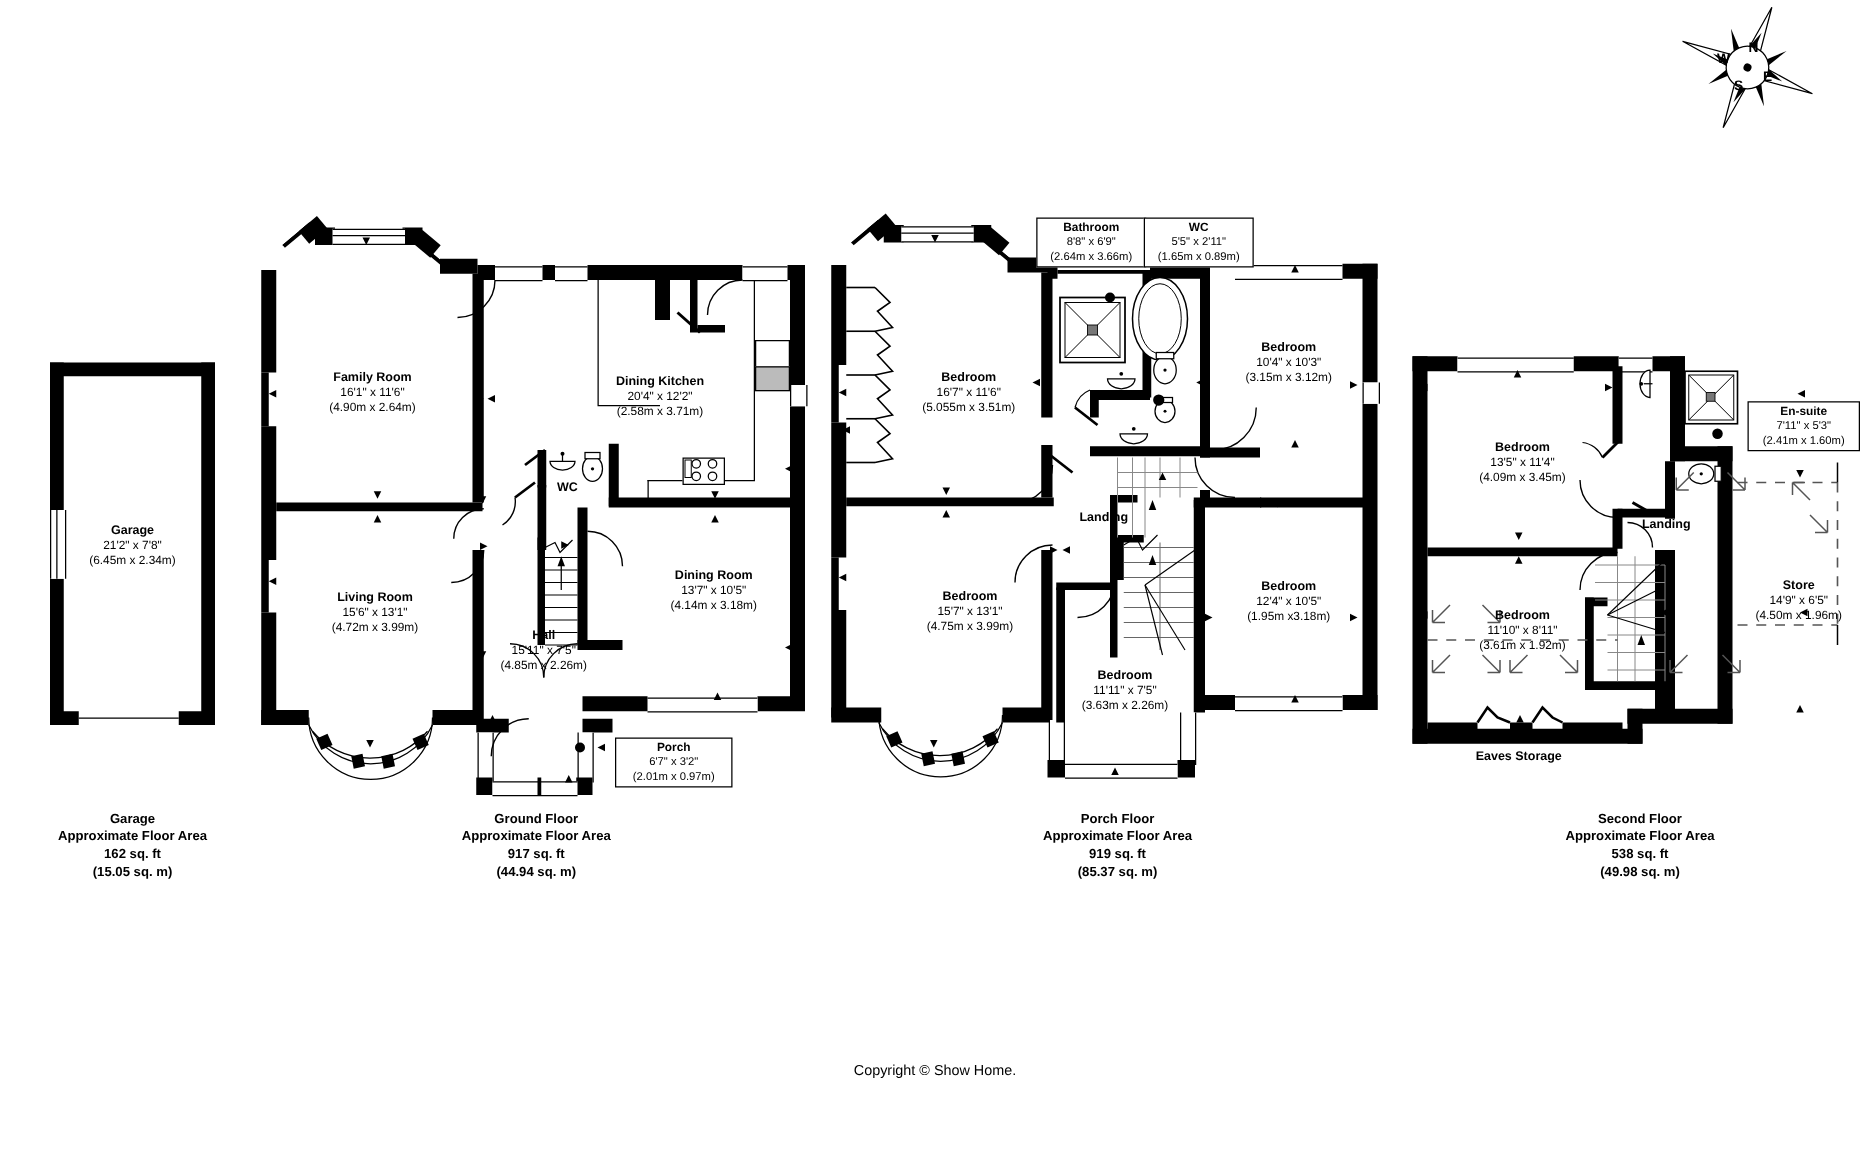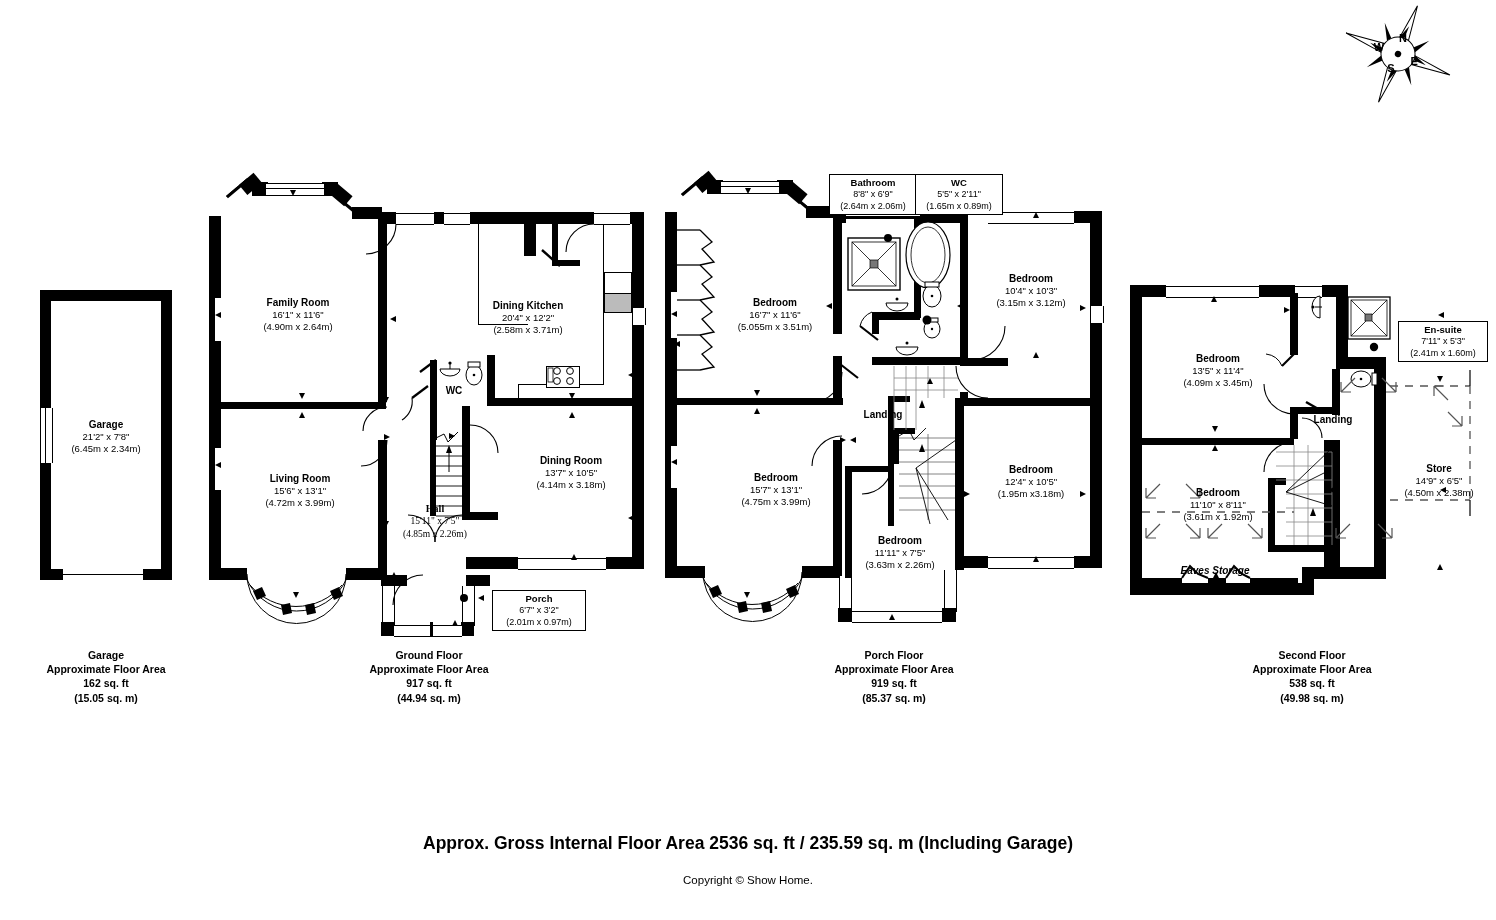--- a/index.html
+++ b/index.html
@@ -251,21 +251,21 @@
     <div class="lbl" style="left:224px;top:473px;width:152px;">
       <span>Living Room</span><br>
       <span class="dim">15'6" x 13'1"</span><br>
       <span class="dim">(4.72m x 3.99m)</span>
     </div>
     <div class="lbl" style="left:495px;top:455px;width:152px;">
       <span>Dining Room</span><br>
       <span class="dim">13'7" x 10'5"</span><br>
       <span class="dim">(4.14m x 3.18m)</span>
     </div>
-    <div class="lbl" style="left:359px;top:503px;width:152px;font-family:Liberation Serif, serif;">
+    <div class="lbl" style="left:359px;top:503px;width:152px;">
       <span>Hall</span><br>
       <span class="dim">15'11" x 7'5"</span><br>
       <span class="dim">(4.85m x 2.26m)</span>
     </div>
     <div class="lbl" style="left:427px;top:385px;width:54px;">
       <span>WC</span>
     </div>
     <div class="boxlbl" style="left:492px;top:590px;width:84px;">
       <span>Porch</span><br>
       <span class="dim">6'7" x 3'2"</span><br>
@@ -448,21 +448,21 @@
         <polygon points="826,306 832,303 832,309"></polygon>
         <polygon points="957,306 963,303 963,309"></polygon>
         <polygon points="674,344 680,341 680,347"></polygon>
         <polygon points="930,378 927,384 933,384"></polygon>
       </g>
     </svg>
 
     <div class="boxlbl" style="left:829px;top:174px;width:78px;">
       <span>Bathroom</span><br>
       <span class="dim">8'8" x 6'9"</span><br>
-      <span class="dim">(2.64m x 2.06m)</span>
+      <span class="dim">(2.64m x 3.66m)</span>
     </div>
     <div class="boxlbl" style="left:915px;top:174px;width:78px;">
       <span>WC</span><br>
       <span class="dim">5'5" x 2'11"</span><br>
       <span class="dim">(1.65m x 0.89m)</span>
     </div>
     <div class="lbl" style="left:699px;top:297px;width:152px;">
       <span>Bedroom</span><br>
       <span class="dim">16'7" x 11'6"</span><br>
       <span class="dim">(5.055m x 3.51m)</span>
@@ -630,34 +630,33 @@
       <span class="dim">(2.41m x 1.60m)</span>
     </div>
     <div class="lbl" style="left:1142px;top:487px;width:152px;">
       <span>Bedroom</span><br>
       <span class="dim">11'10" x 8'11"</span><br>
       <span class="dim">(3.61m x 1.92m)</span>
     </div>
     <div class="lbl" style="left:1379px;top:463px;width:120px;">
       <span>Store</span><br>
       <span class="dim">14'9" x 6'5"</span><br>
-      <span class="dim">(4.50m x 2.38m)</span>
+      <span class="dim">(4.50m x 1.96m)</span>
     </div>
     <div class="lbl" style="left:1285px;top:414px;width:96px;">
       <span>Landing</span>
     </div>
-    <div class="lbl" style="left:1150px;top:565px;width:130px;font-style:italic;">
+    <div class="lbl" style="left:1150px;top:600px;width:130px;">
       <span>Eaves Storage</span>
     </div>
     <div class="area" style="left:1224px;top:648px;width:176px;">
       <span>Second Floor</span><br>
       <span>Approximate Floor Area</span><br>
       <span>538 sq. ft</span><br>
       <span>(49.98 sq. m)</span>
     </div>
   </div>
 
   <div id="footer">
-    <div class="big">Approx. Gross Internal Floor Area 2536 sq. ft / 235.59 sq. m (Including Garage)</div>
     <div class="cr">Copyright © Show Home.</div>
   </div>
 
 </div>
 
 </body></html>

